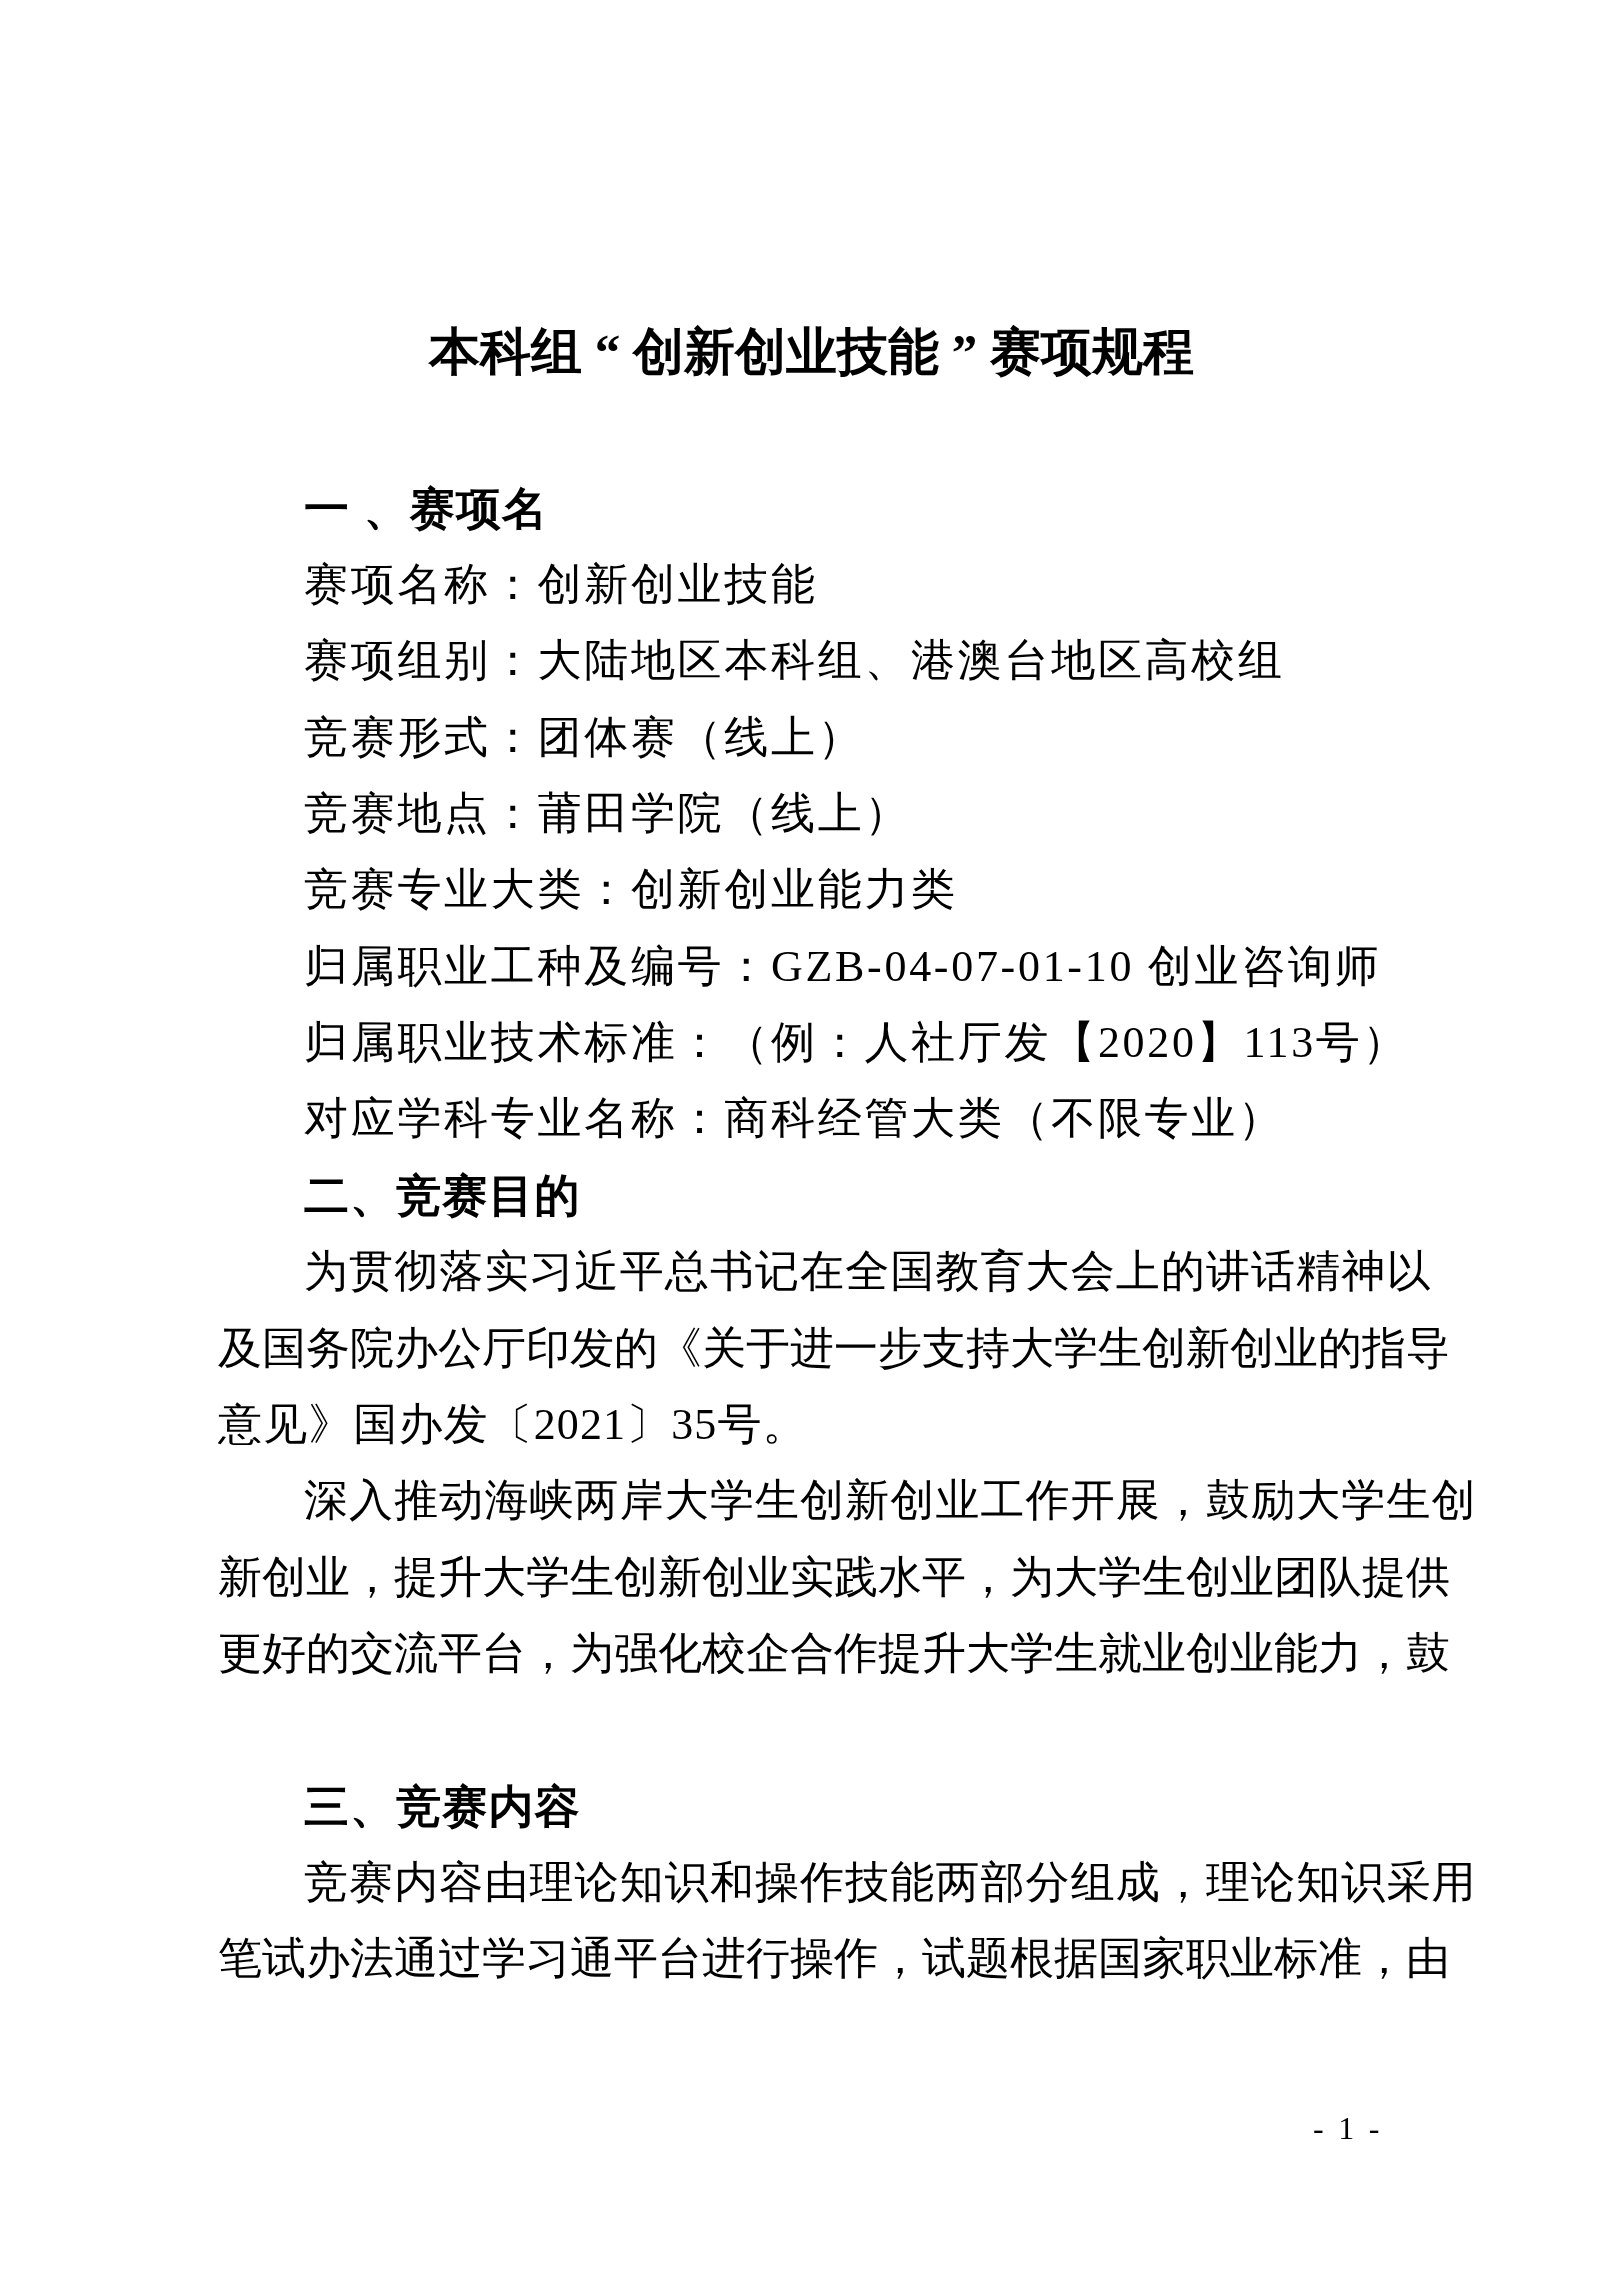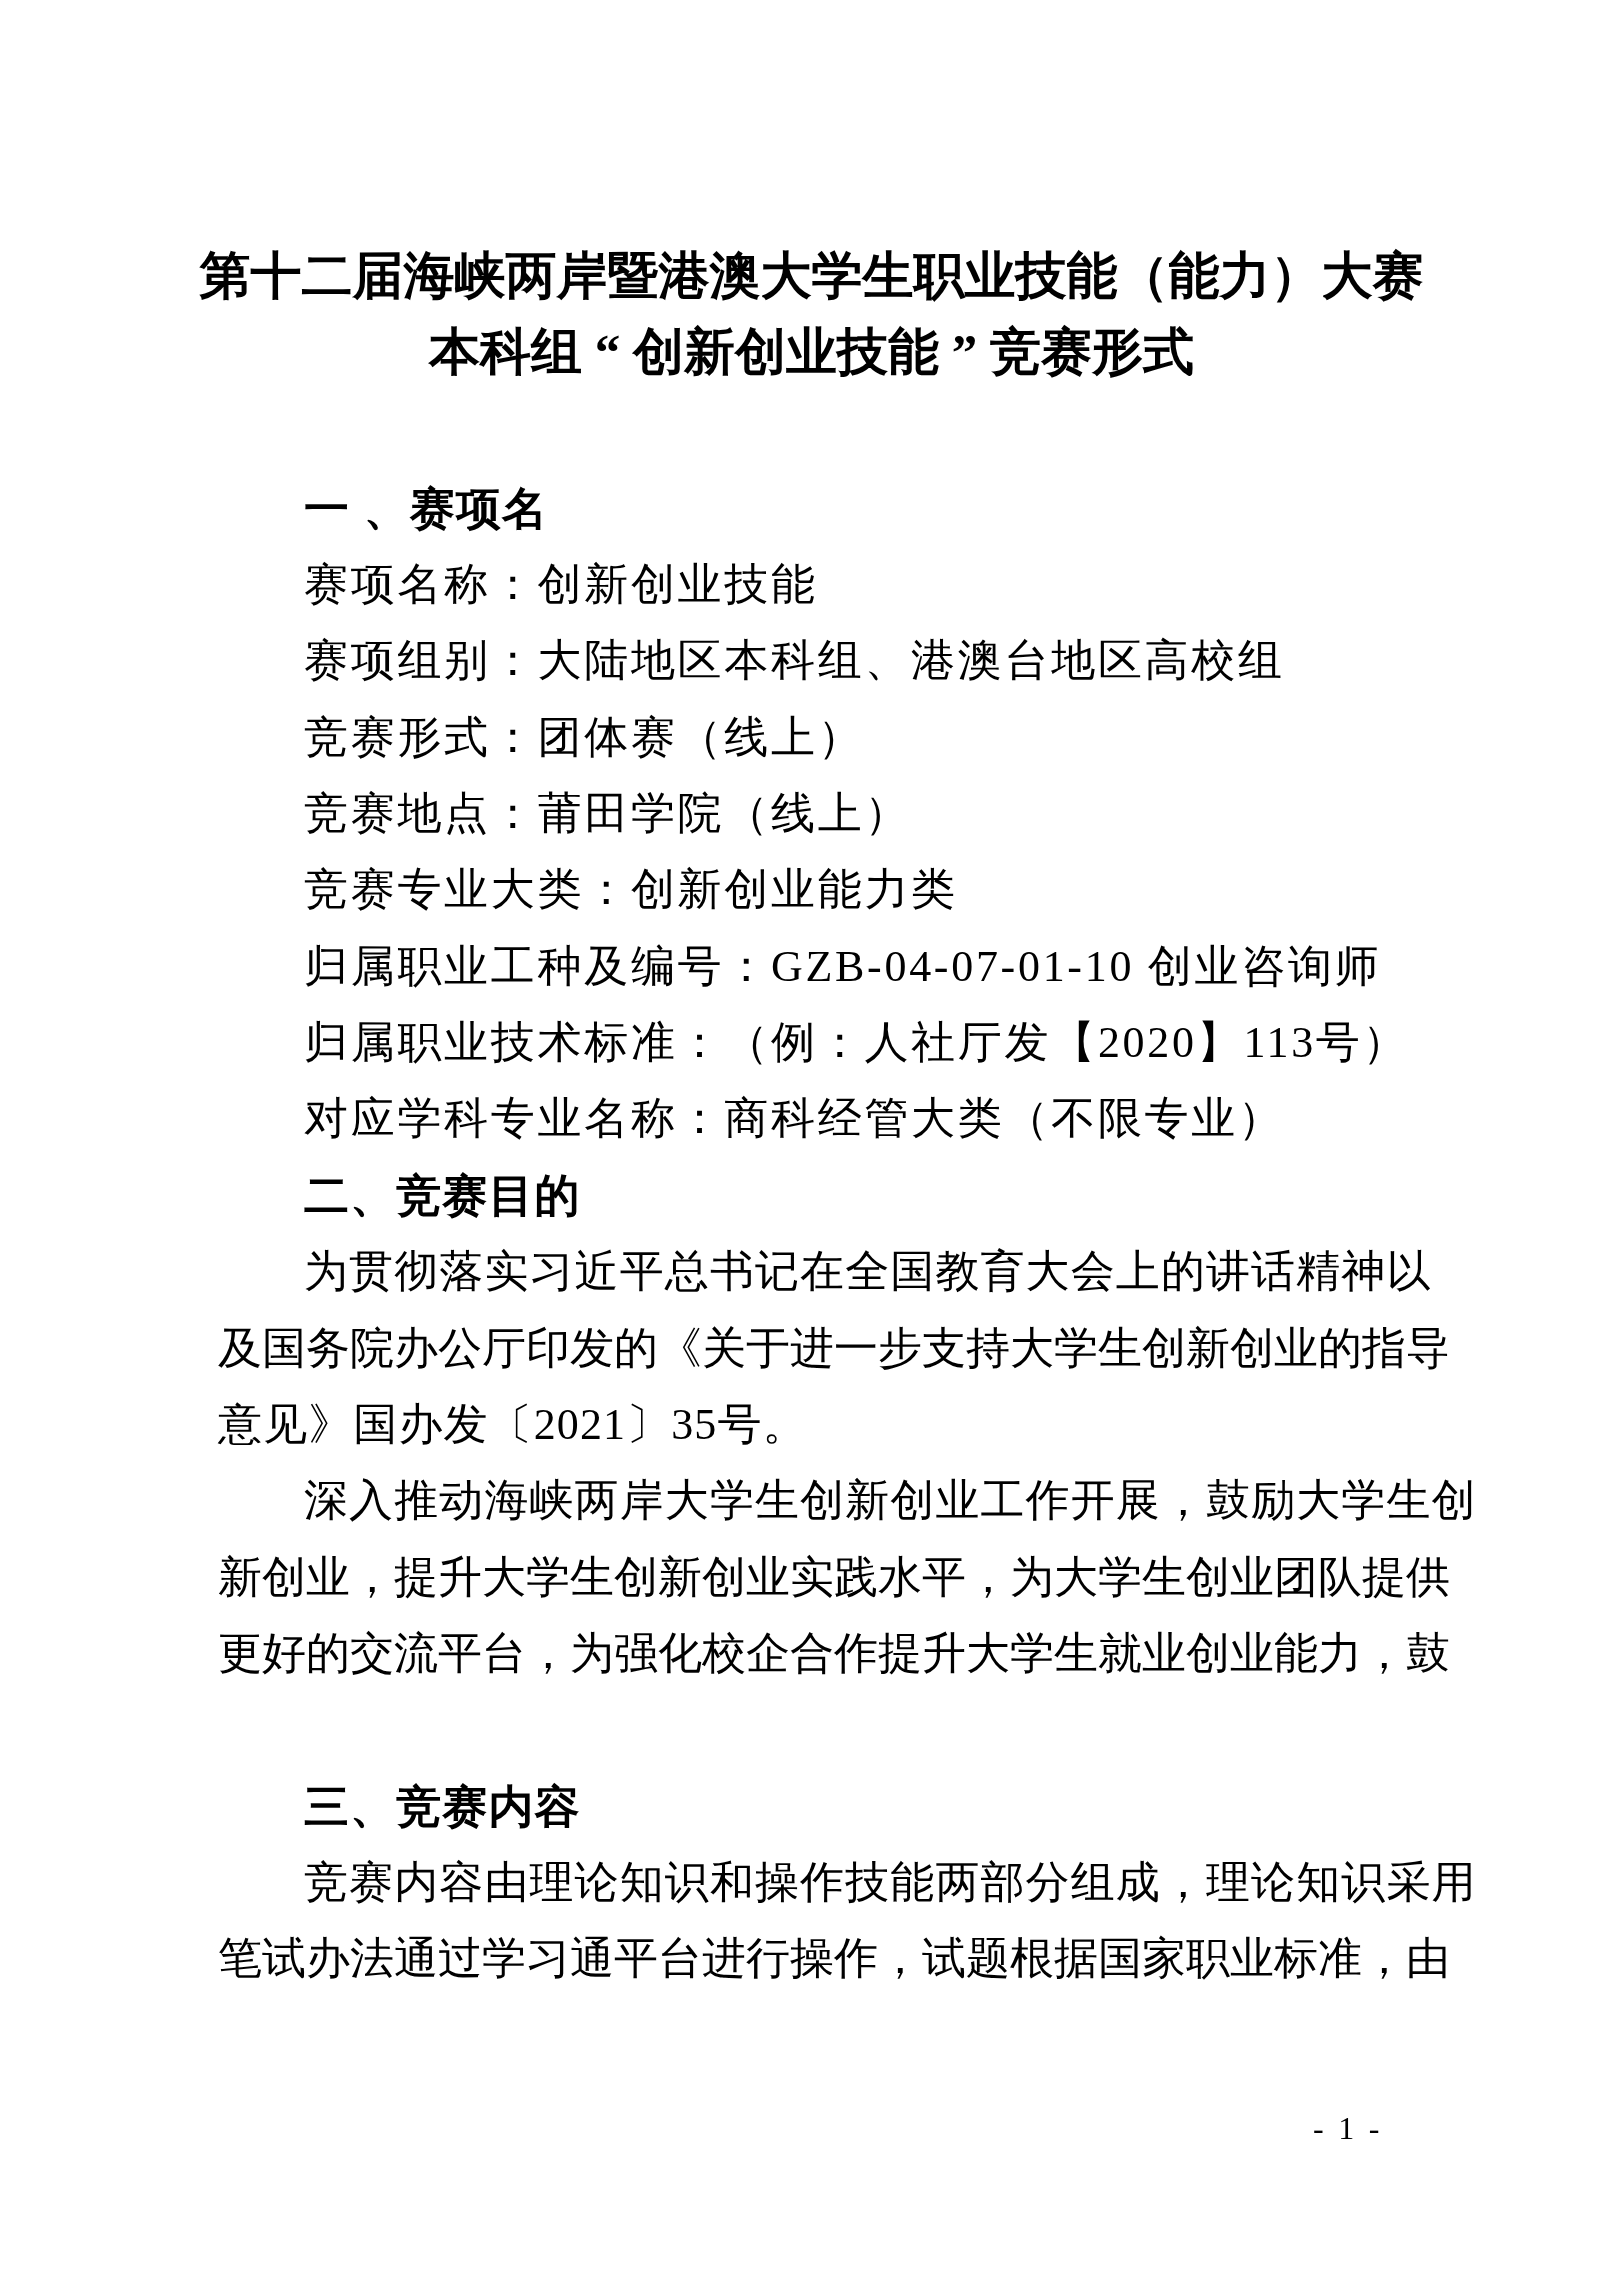--- a/index.html
+++ b/index.html
@@ -53,22 +53,21 @@
     letter-spacing: 3.3px;
     white-space: pre;
     color: #000000;
   }
 </style>
 </head>
 <body>
 
 <div class="page">
 
-  <div class="line title-line" style="top:238px;">第十二届海峡两岸暨港澳大学生职业技能（能力）大赛</div>
-  <div class="line title-line" style="top:314px;">本科组 “ 创新创业技能 ” 竞赛形式</div>
+  <div class="line title-line" style="top:314px;">本科组 “ 创新创业技能 ” 赛项规程</div>
 
   <div class="line heading-line indent" style="top:471px;">一 、赛项名</div>
   <div class="line detail indent" style="top:547px;">赛项名称：创新创业技能</div>
   <div class="line detail indent" style="top:623px;">赛项组别：大陆地区本科组、港澳台地区高校组</div>
   <div class="line detail indent" style="top:700px;">竞赛形式：团体赛（线上）</div>
   <div class="line detail indent" style="top:776px;">竞赛地点：莆田学院（线上）</div>
   <div class="line detail indent" style="top:852px;">竞赛专业大类：创新创业能力类</div>
   <div class="line detail indent" style="top:929px;">归属职业工种及编号：GZB-04-07-01-10 创业咨询师</div>
   <div class="line detail indent" style="top:1005px;">归属职业技术标准：（例：人社厅发【2020】113号）</div>
   <div class="line detail indent" style="top:1081px;">对应学科专业名称：商科经管大类（不限专业）</div>

